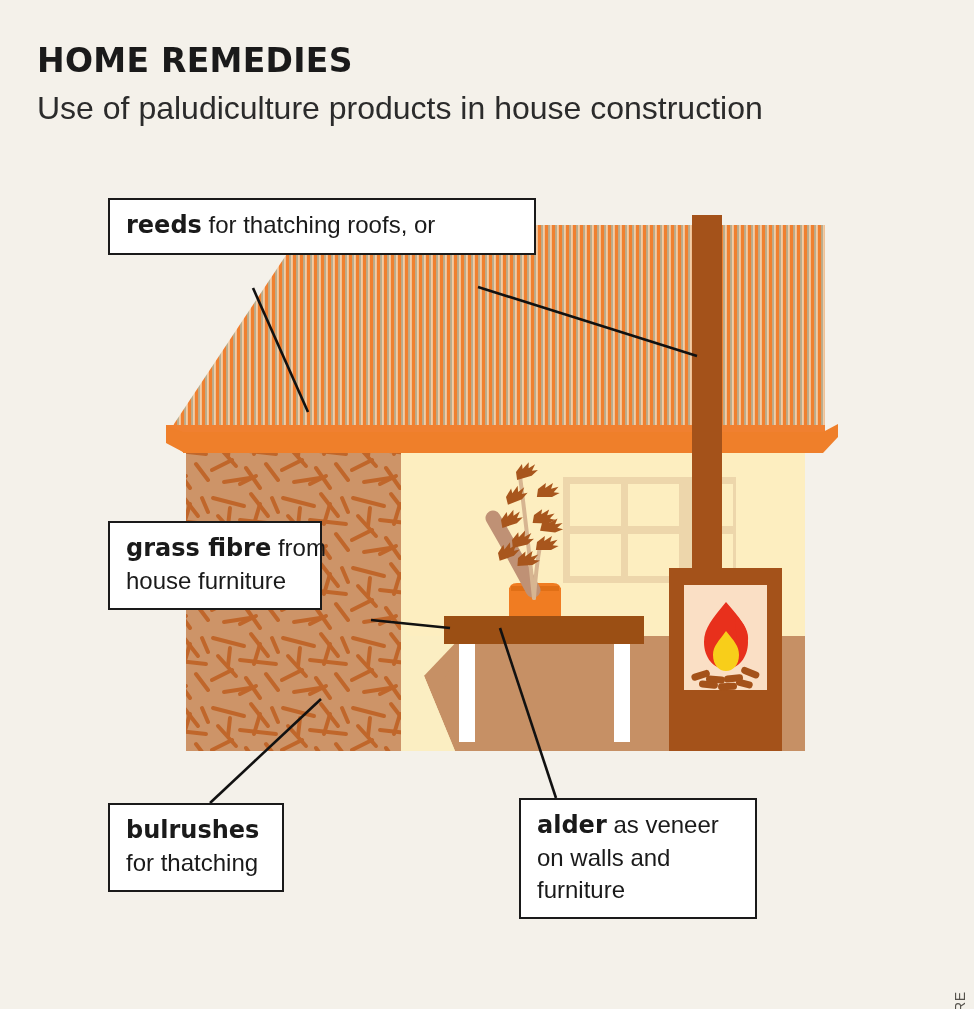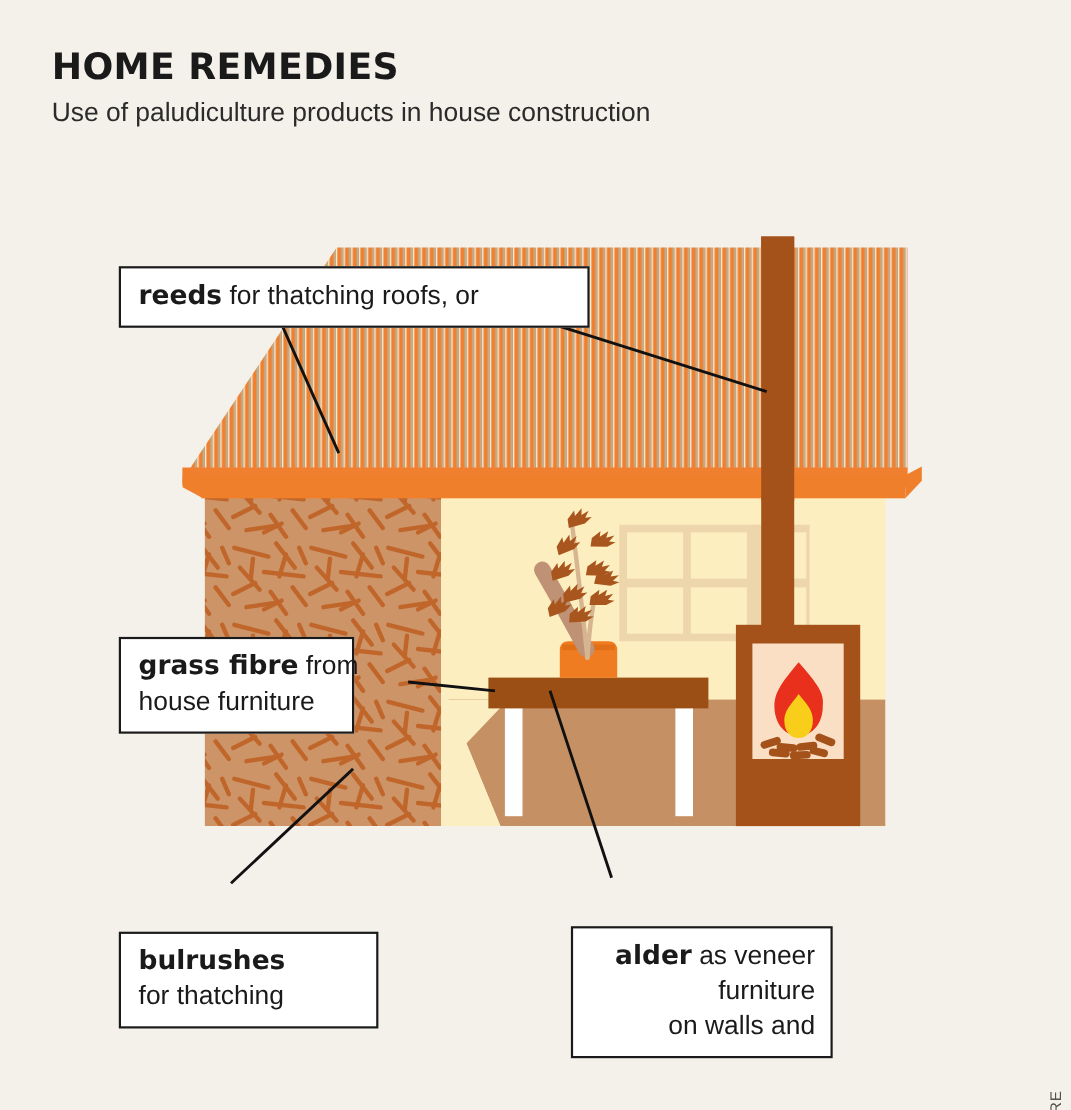--- a/index.html
+++ b/index.html
@@ -17,37 +17,37 @@
   #root {
     position: relative;
     width: 974px;
     height: 1009px;
     background: #f4f1ea;
   }
 
   
   #header {
     position: absolute;
-    left: 47px;
+    left: 37px;
     top: 44px;
     width: 800px;
   }
   #title {
     font-family: "DejaVu Sans", "Liberation Sans", sans-serif;
     font-size: 33px;
     font-weight: 700;
     letter-spacing: 0.3px;
     color: #1a1a1a;
     line-height: 1.05;
     margin: 0;
     white-space: nowrap;
   }
   #subtitle {
     font-family: "Liberation Sans", sans-serif;
-    font-size: 24px;
+    font-size: 32px;
     font-weight: 400;
     color: #2b2b2b;
     line-height: 1.2;
     margin: 10px 0 0 0;
     white-space: nowrap;
   }
 
   
   #stage {
     position: absolute;
@@ -63,32 +63,31 @@
     position: absolute;
     background: #ffffff;
     border: 2px solid #1a1a1a;
     box-sizing: border-box;
     padding: 9px 14px 11px 16px;
     font-family: "Liberation Sans", sans-serif;
     font-size: 24px;
     line-height: 1.33;
     color: #1a1a1a;
     z-index: 20;
-    margin-top: 44px;
   }
   .callout b {
     font-family: "DejaVu Sans", "Liberation Sans", sans-serif;
     font-weight: 700;
   }
   .callout .ln { display: block; white-space: nowrap; }
 
   #callout-reeds      { left: 108px; top: 198px;  width: 428px; }
-  #callout-grass      { left: 108px; top: 535px;  width: 214px; }
-  #callout-bulrushes  { left: 108px; top: 803px;  width: 236px; }
-  #callout-alder      { left: 519px; top: 798px;  width: 238px; text-align: right; }
+  #callout-grass      { left: 108px; top: 521px;  width: 214px; }
+  #callout-bulrushes  { left: 108px; top: 803px;  width: 176px; }
+  #callout-alder      { left: 519px; top: 798px;  width: 238px; }
 
   
   #credit {
     position: absolute;
     right: 6px;
     bottom: 18px;
     transform-origin: 100% 100%;
     transform: rotate(-90deg) translate(0, 0);
     white-space: nowrap;
     font-family: "Liberation Sans", sans-serif;
@@ -295,19 +294,19 @@
     <span class="ln">house furniture</span>
   </div>
 
   <div class="callout" id="callout-bulrushes">
     <span class="ln"><b>bulrushes</b></span>
     <span class="ln">for thatching</span>
   </div>
 
   <div class="callout" id="callout-alder">
     <span class="ln"><b>alder</b><span> as veneer</span></span>
+    <span class="ln">on walls and</span>
     <span class="ln">furniture</span>
-    <span class="ln">on walls and</span>
   </div>
 
   <div id="credit">© PEATLAND ATLAS 2023 / MOOR AND MORE</div>
 
 </div>
 
 </body></html>

